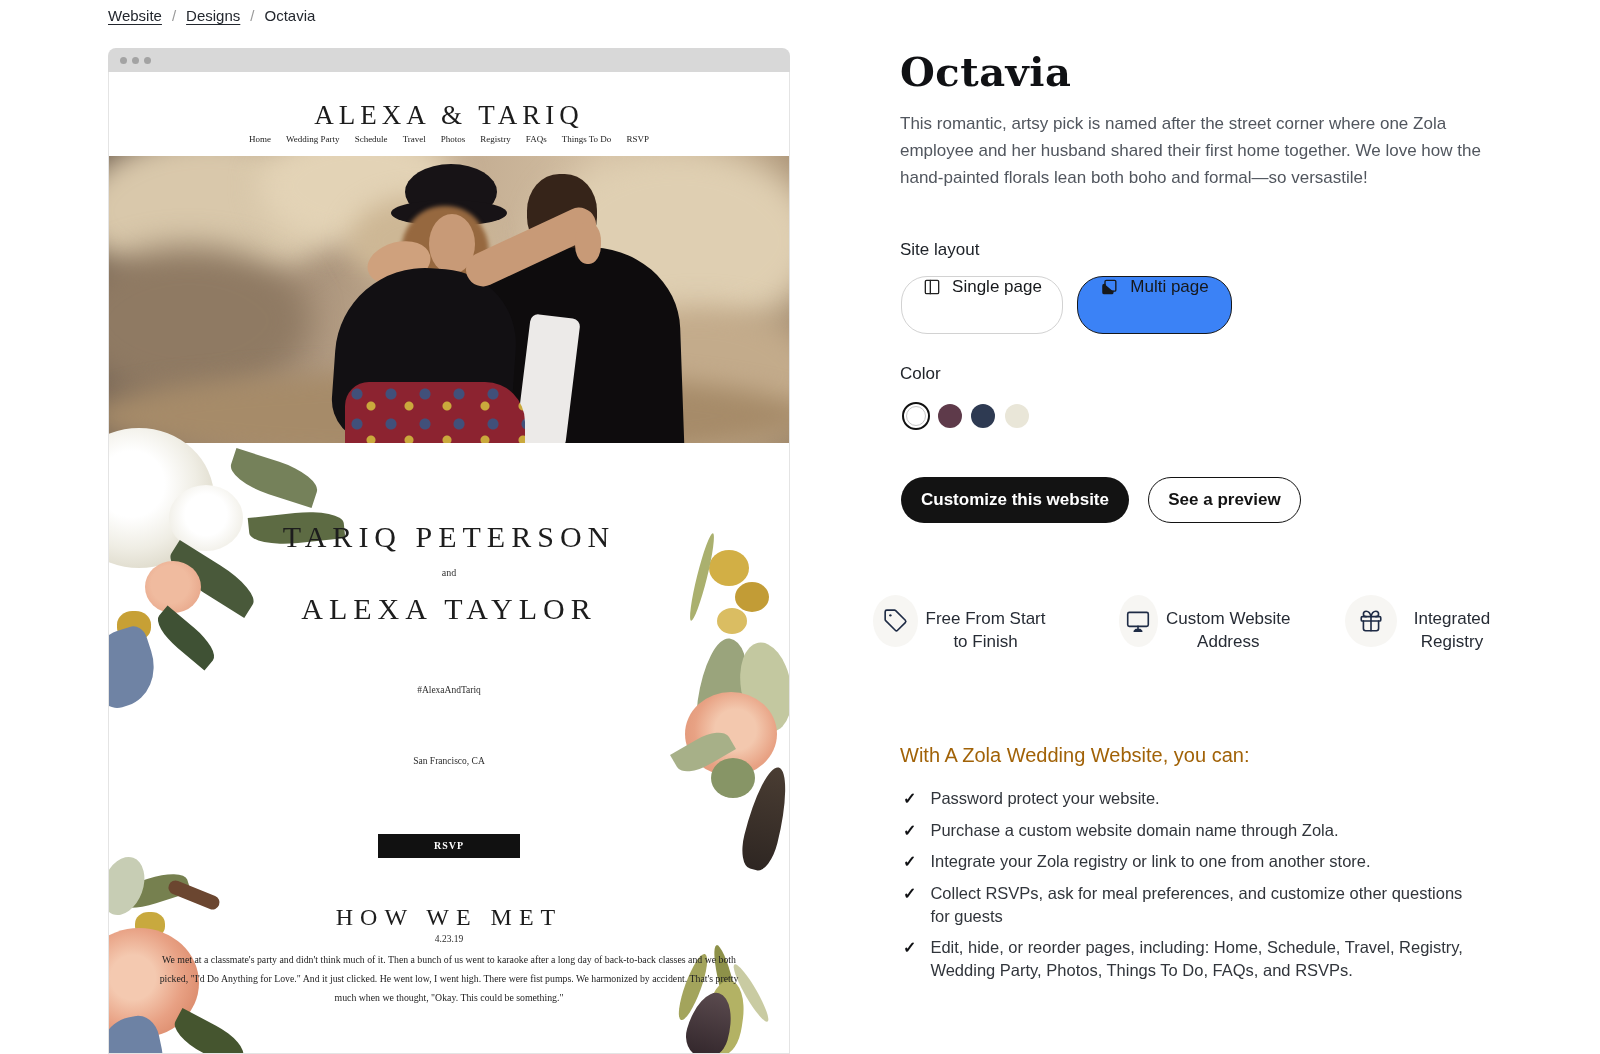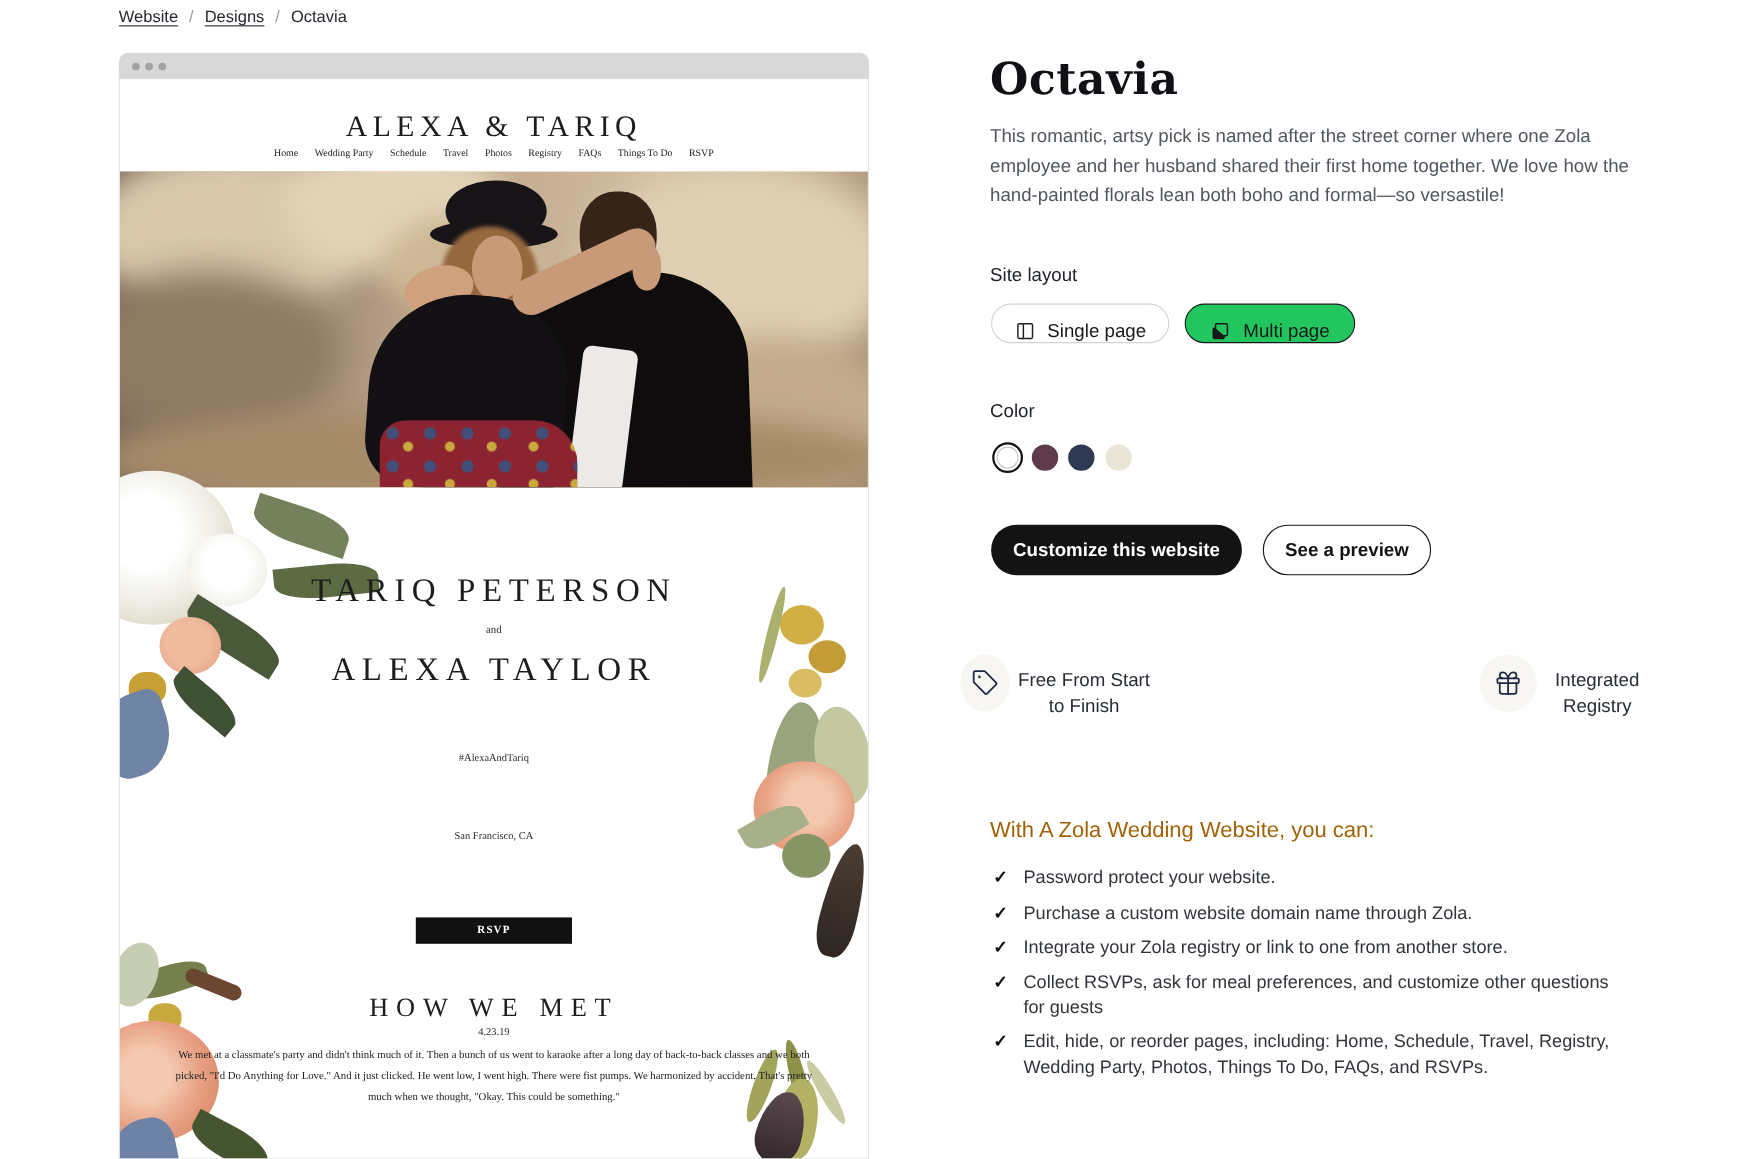--- a/index.html
+++ b/index.html
@@ -33,22 +33,22 @@
              font-size:10px; font-weight:bold; letter-spacing:1px; text-align:center; line-height:24px; cursor:pointer; }
   .pv-h2 { position:absolute; width:100%; text-align:center; font-size:24px; letter-spacing:7px; color:#1d1d1d; }
   .pv-story { position:absolute; top:878px; left:calc(50% - 300px); width:600px; text-align:center; font-size:9.8px; line-height:19px; color:#222; }
 
   .floral { position:absolute; }
 
   
   .design-title { position:absolute; left:900px; top:48px; font-family:"DejaVu Serif", serif; font-weight:bold; font-size:40px; color:#101114; letter-spacing:0.5px; }
   .design-desc { position:absolute; left:900px; top:110px; width:590px; font-size:17px; line-height:27px; color:#51565e; }
   .section-label { position:absolute; left:900px; font-size:17px; color:#20242a; }
-  .layout-btn { position:absolute; top:276px; height:36px; border-radius:26px; display:flex; align-items:flex-end; justify-content:center; gap:10px; cursor:pointer; background:#fff; border:1px solid #d2d2d2; font-size:17px; color:#16181b; }
-  .layout-btn.selected { border:1.5px solid #16181b; background:#22c55e; }
+  .layout-btn { position:absolute; top:276px; height:58px; border-radius:26px; display:flex; align-items:flex-start; justify-content:center; gap:10px; cursor:pointer; background:#fff; border:1px solid #d2d2d2; font-size:17px; color:#16181b; }
+  .layout-btn.selected { border:1.5px solid #16181b; background:#3b82f6; }
   .swatch { position:absolute; border-radius:50%; cursor:pointer; }
   .swatch-ring { position:absolute; left:902px; top:402px; width:28px; height:28px; border:2px solid #111; border-radius:50%; display:flex; align-items:center; justify-content:center; cursor:pointer; }
   .swatch-ring .inner { width:20px; height:20px; border-radius:50%; border:1px solid #c6c6c6; }
   .btn-primary { position:absolute; left:901px; top:477px; width:228px; height:46px; border-radius:26px; background:#131313; color:#fff; font-size:17px; font-weight:bold; display:flex; align-items:center; justify-content:center; cursor:pointer; }
   .btn-secondary { position:absolute; left:1148px; top:477px; width:153px; height:46px; border-radius:26px; background:#fff; border:1.5px solid #131313; color:#131313; font-size:17px; font-weight:600; display:flex; align-items:center; justify-content:center; cursor:pointer; }
 
   .feature { position:absolute; top:589px; width:180px; display:flex; flex-direction:row; align-items:center; }
   .feature .circ { width:52px; height:52px; border-radius:50%; background:#f7f6f3; display:flex; align-items:center; justify-content:center; }
   .feature .flabel { margin-top:18px; font-size:17px; line-height:23px; color:#272c35; text-align:center; }
   .f1 .flabel { max-width:135px; } .f2 .flabel { max-width:155px; } .f3 .flabel { max-width:110px; }
@@ -210,20 +210,30 @@
   <div class="feature f1" style="left:873px">
     <div class="circ">
       <svg width="26" height="26" viewBox="0 0 24 24" fill="none" stroke="#1e2b45" stroke-width="1.5" stroke-linecap="round" stroke-linejoin="round">
         <path d="M20.6 11.3 11.7 2.4A1.5 1.5 0 0 0 10.6 2H3.5A1.5 1.5 0 0 0 2 3.5v7.1c0 .4.16.78.44 1.06l8.9 8.9a1.5 1.5 0 0 0 2.12 0l7.1-7.1a1.5 1.5 0 0 0 0-2.12Z"></path>
         <circle cx="6.8" cy="6.8" r="1.1" fill="#1e2b45" stroke="none"></circle>
       </svg>
     </div>
     <div class="flabel">Free From Start to Finish</div>
   </div>
 
+  <div class="feature f2" style="left:1119px">
+    <div class="circ">
+      <svg width="26" height="26" viewBox="0 0 24 24" fill="none" stroke="#1e2b45" stroke-width="1.5" stroke-linecap="round" stroke-linejoin="round">
+        <rect x="2.5" y="4" width="19" height="13" rx="1.5"></rect>
+          <path d="M12 17v3"></path>
+          <path d="M8.5 21.5 h7 l-1.5-1.5 h-4 Z"></path>
+      </svg>
+    </div>
+    <div class="flabel">Custom Website Address</div>
+  </div>
 
   <div class="feature f3" style="left:1345px">
     <div class="circ">
       <svg width="26" height="26" viewBox="0 0 24 24" fill="none" stroke="#1e2b45" stroke-width="1.5" stroke-linecap="round" stroke-linejoin="round">
         <rect x="3" y="8" width="18" height="4" rx="1"></rect>
           <path d="M12 8v13"></path>
           <path d="M19 12v7a2 2 0 0 1-2 2H7a2 2 0 0 1-2-2v-7"></path>
           <path d="M7.5 8a2.5 2.5 0 0 1 0-5C11 3 12 8 12 8s1-5 4.5-5a2.5 2.5 0 0 1 0 5"></path>
       </svg>
     </div>

